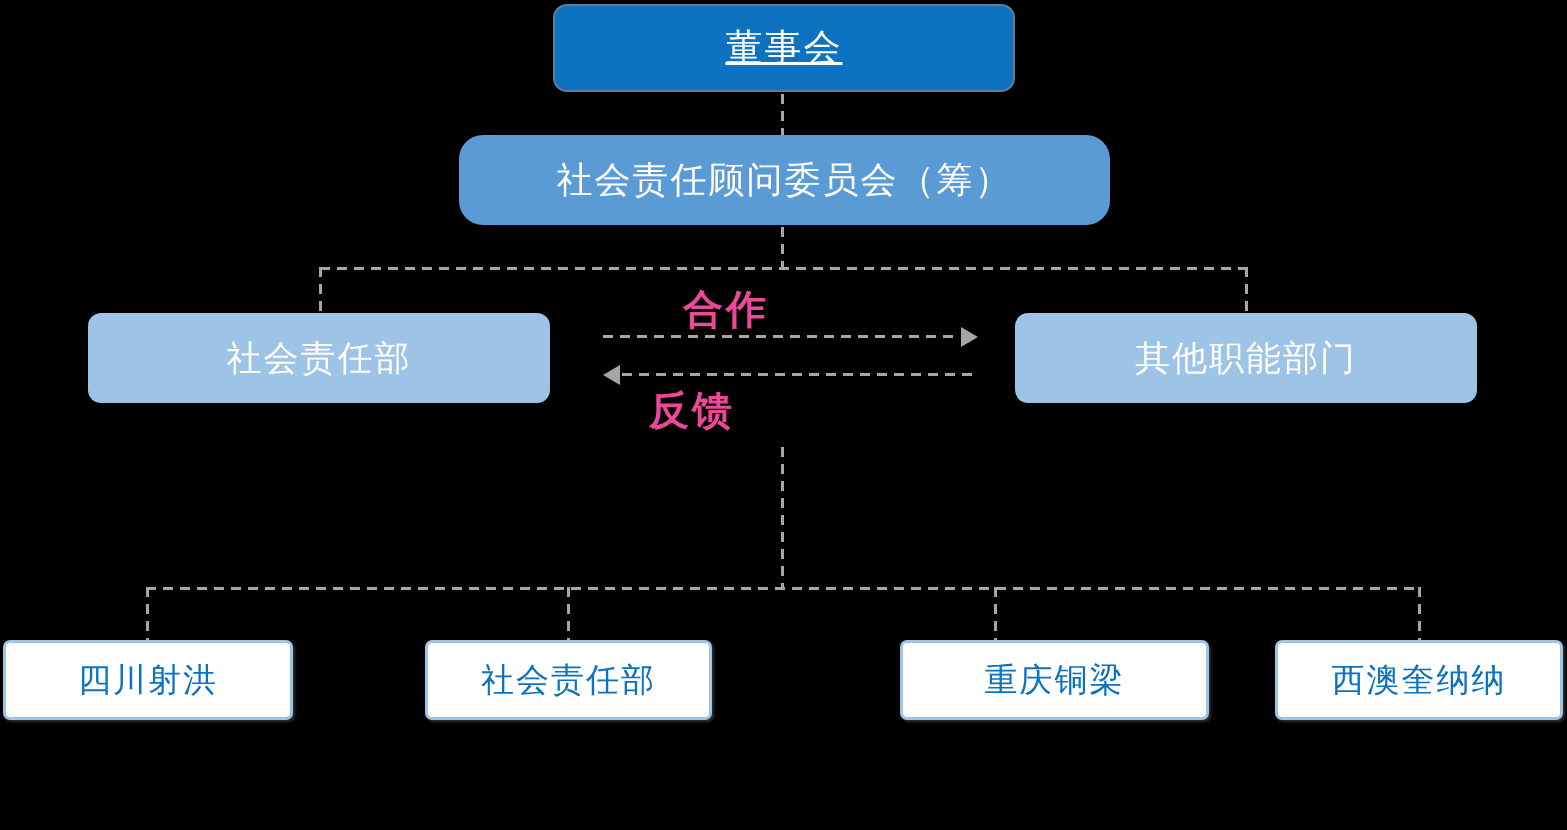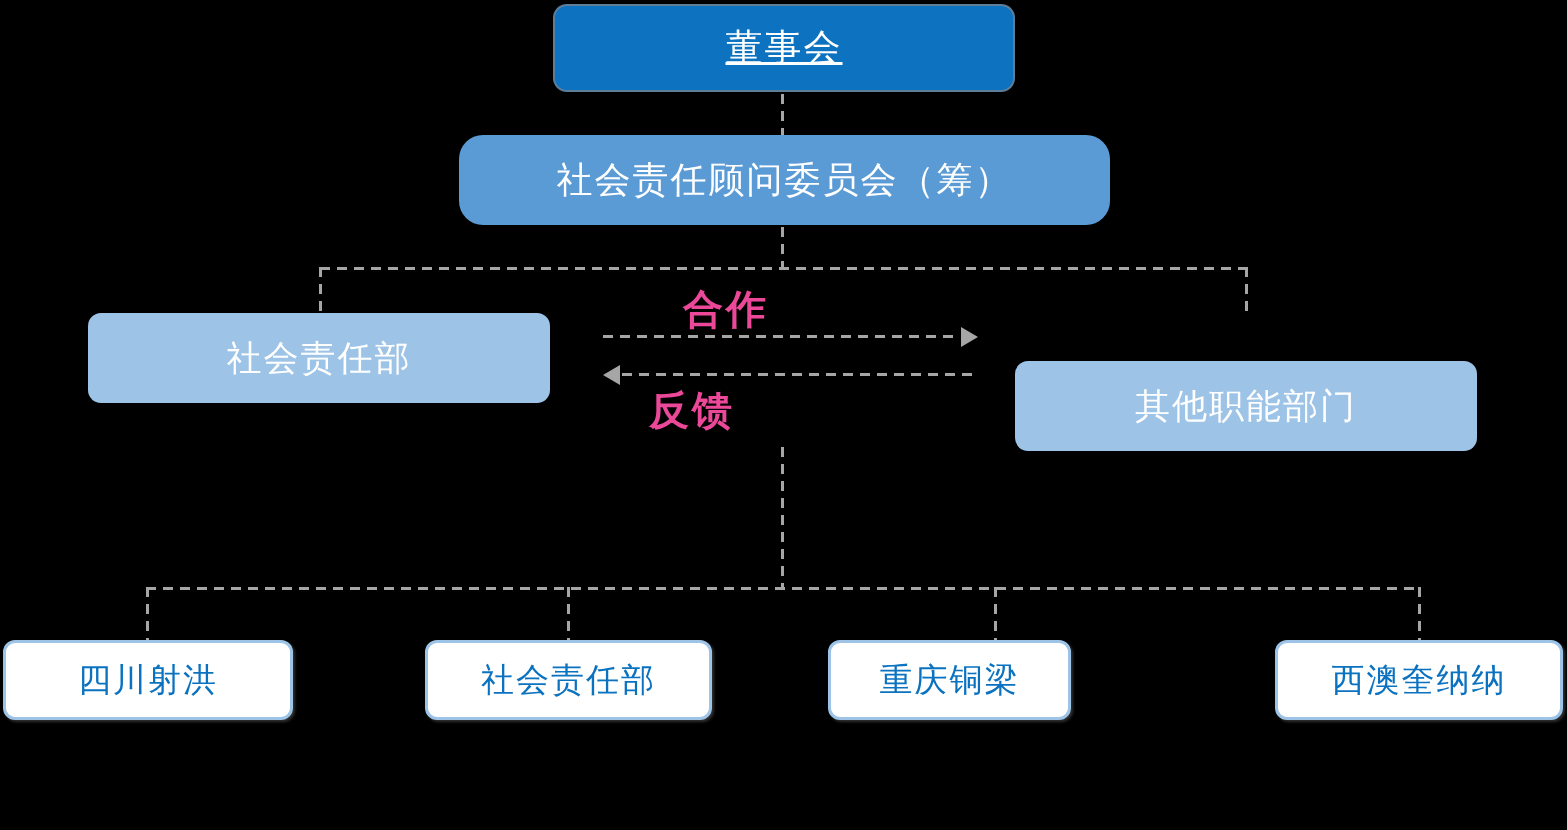--- a/index.html
+++ b/index.html
@@ -42,33 +42,33 @@
     font-size: 36px;
   }
   .dept {
     top: 313px; width: 462px; height: 90px;
     background: #9dc3e6;
     border-radius: 13px;
     color: #ffffff;
     font-size: 35px;
   }
   .dept-left  { left: 88px; }
-  .dept-right { left: 1015px; margin-top: 48px; }
+  .dept-right { left: 1015px; }
   .sub {
     top: 640px; height: 80px;
     background: #ffffff;
     border: 3px solid #9dc3e6;
-    border-radius: 12px;
+    border-radius: 7px;
     color: #0b72c0;
     font-size: 33px;
     box-shadow: 2px 2px 3px rgba(90,90,90,0.55);
   }
   .sub-1 { left: 3px;    width: 290px; }
   .sub-2 { left: 425px;  width: 287px; }
-  .sub-3 { left: 828px;  width: 243px; }
+  .sub-3 { left: 900px;  width: 309px; }
   .sub-4 { left: 1275px; width: 288px; text-align: center; }
 
   .hdash {
     position: absolute; height: 3px;
     background: repeating-linear-gradient(90deg, #a6a6a6 0 10px, transparent 10px 17px);
   }
   .vdash {
     position: absolute; width: 3px;
     background: repeating-linear-gradient(180deg, #a6a6a6 0 10px, transparent 10px 17px);
   }

